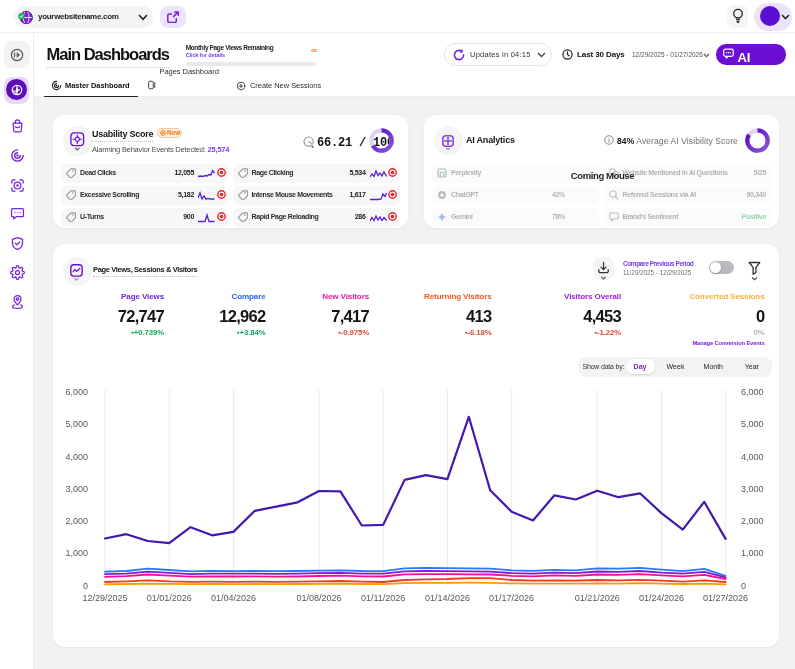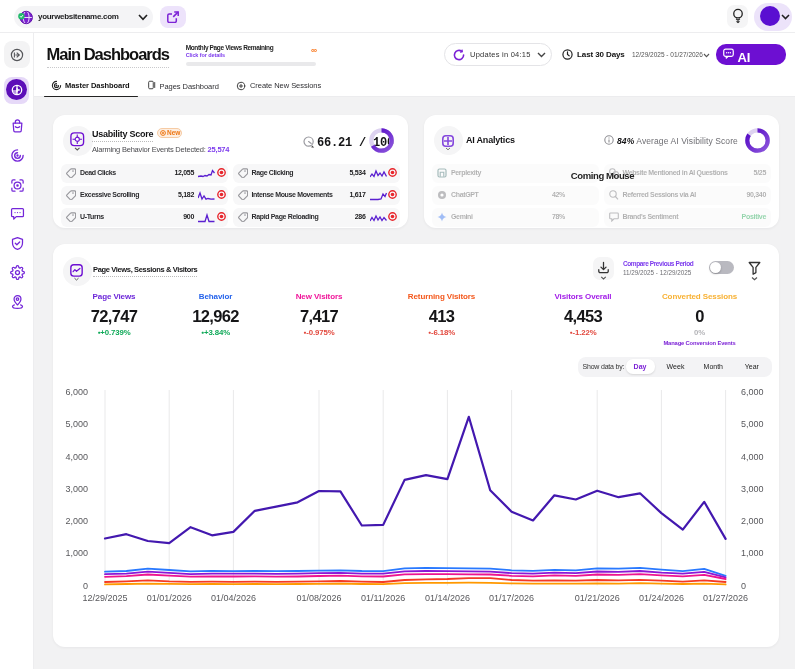--- a/index.html
+++ b/index.html
@@ -6,21 +6,21 @@
 html,body { width:795px; height:669px; overflow:hidden; }
 body { font-family:"Liberation Sans", sans-serif; background:#f2f2f3; position:relative; }
 .abs { position:absolute; }
 .card { background:#fff; border-radius:12px; box-shadow:0 1px 3px rgba(20,20,40,.05); }
 .row-pill { background:#f7f7f8; border-radius:6px; position:absolute; }
 svg { display:block; }
 .rlab { font-size:7px; font-weight:bold; color:#2b2b2e; letter-spacing:-.35px; white-space:nowrap; }
 .rval { width:42px; text-align:right; font-size:7px; font-weight:bold; color:#1b1b1d; letter-spacing:-.3px; }
 .tagic { width:10px; height:10px; }
 .redic { width:9px; height:9px; }
-.stat { top:292px; text-align:center; }
+.stat { top:292px; text-align:right; }
 .sl { font-size:8px; font-weight:bold; letter-spacing:-.1px; }
 .sv { font-size:16.5px; font-weight:bold; color:#151517; margin-top:5.5px; letter-spacing:-.7px; }
 .sd { font-size:7.8px; font-weight:bold; margin-top:2.5px; letter-spacing:-.1px; }
 .sd .dot { font-size:5px; vertical-align:1px; }
 </style>
 </head>
 <body>
 
 <div class="abs" style="left:0;top:0;width:795px;height:33px;background:#fff;border-bottom:1px solid #ededef;"></div>
 <div class="abs" style="left:14px;top:6px;width:139px;height:22px;background:#f4f4f6;border-radius:11px;"></div>
@@ -143,21 +143,21 @@
   <path d="M12 3 a9 9 0 1 0 9 9"></path>
   <path d="M12 7.5 a4.5 4.5 0 1 0 4.5 4.5"></path>
   <circle cx="12" cy="12" r="1" fill="#222"></circle>
 </svg>
 <div class="abs" style="left:65px;top:80.5px;font-size:7.5px;font-weight:bold;color:#111;letter-spacing:-.05px;">Master Dashboard</div>
 <div class="abs" style="left:44px;top:95.5px;width:94px;height:1.5px;background:#222;border-radius:1px;"></div>
 <svg class="abs" style="left:146.5px;top:80px;" width="10" height="10" viewBox="0 0 24 24" fill="none" stroke="#333" stroke-width="2.2">
   <rect x="4" y="3" width="11" height="18" rx="2.5"></rect>
   <path d="M18.5 6 v12" stroke-linecap="round"></path>
 </svg>
-<div class="abs" style="left:159.5px;top:82px;font-size:7.5px;color:#2f2f33;letter-spacing:-.05px;">Pages Dashboard</div>
+<div class="abs" style="left:159.5px;top:67px;font-size:7.5px;color:#2f2f33;letter-spacing:-.05px;">Pages Dashboard</div>
 <svg class="abs" style="left:236px;top:80.5px;" width="10" height="10" viewBox="0 0 24 24" fill="none" stroke="#333" stroke-width="2.2" stroke-linecap="round">
   <circle cx="12" cy="12" r="9"></circle>
   <path d="M12 8 v8 M8 12 h8"></path>
 </svg>
 <div class="abs" style="left:250px;top:80.5px;font-size:7.5px;color:#2f2f33;letter-spacing:-.05px;">Create New Sessions</div>
 
 <div class="card abs" style="left:53px;top:115px;width:355px;height:113px;"></div>
 <div class="abs" style="left:62.5px;top:126px;width:30px;height:30px;background:#f5f5f6;border-radius:50%;"></div>
 <svg class="abs" style="left:70px;top:131.5px;" width="14.5" height="19" viewBox="0 0 16 21">
   <rect x="1" y="1" width="14" height="14" rx="3.8" fill="none" stroke="#6d0fd2" stroke-width="1.5"></rect>
@@ -283,21 +283,21 @@
 <svg class="abs" style="left:441.5px;top:134.5px;" width="12" height="15" viewBox="0 0 12 15">
   <rect x=".8" y=".8" width="10.4" height="10.4" rx="3" fill="none" stroke="#8548dd" stroke-width="1.6"></rect>
   <path d="M6 2 V10 M2 6 H10" stroke="#8548dd" stroke-width="1.6"></path>
   <path d="M4 13 L6 14.8 L8 13" fill="none" stroke="#777" stroke-width="1"></path>
 </svg>
 <div class="abs" style="left:466px;top:135px;font-size:9px;font-weight:bold;color:#141416;letter-spacing:-.2px;">AI Analytics</div>
 <svg class="abs" style="left:604px;top:135px;" width="10" height="10" viewBox="0 0 10 10">
   <circle cx="5" cy="5" r="4.2" fill="none" stroke="#8e8e93" stroke-width="1.1"></circle>
   <path d="M5 4.4 V7.4 M5 2.6 v.9" stroke="#8e8e93" stroke-width="1.1"></path>
 </svg>
-<div class="abs" style="left:617px;top:136px;font-size:8.5px;color:#6e6e73;letter-spacing:.1px;"><b style="color:#141416;font-style:italic;">84%</b> Average AI Visibility Score</div>
+<div class="abs" style="left:617px;top:136px;font-size:8.5px;color:#6e6e73;letter-spacing:.1px;"><b style="color:#141416;">84%</b> Average AI Visibility Score</div>
 <svg class="abs" style="left:745px;top:127.5px;" width="25" height="25" viewBox="0 0 25 25">
   <circle cx="12.5" cy="12.5" r="10.2" fill="none" stroke="#ddd2f0" stroke-width="4.2"></circle>
   <circle cx="12.5" cy="12.5" r="10.2" fill="none" stroke="url(#rg1)" stroke-width="4.2" stroke-dasharray="53.8 10.3" transform="rotate(-90 12.5 12.5)"></circle>
 </svg>
 <div class="abs" style="opacity:.45;filter:blur(.5px);">
   <div class="row-pill" style="left:432px;top:163.5px;width:167px;height:19px;"></div>
   <div class="row-pill" style="left:603.5px;top:163.5px;width:167px;height:19px;"></div>
   <div class="row-pill" style="left:432px;top:185.5px;width:167px;height:19px;"></div>
   <div class="row-pill" style="left:603.5px;top:185.5px;width:167px;height:19px;"></div>
   <div class="row-pill" style="left:432px;top:207.5px;width:167px;height:19px;"></div>
@@ -358,35 +358,35 @@
 <svg class="abs" style="left:748px;top:261px;" width="13" height="20" viewBox="0 0 13 20">
   <path d="M1.2 1.5 H11.8 L7.9 6.3 V11.6 L5.1 13.2 V6.3 Z" fill="none" stroke="#333" stroke-width="1.3" stroke-linejoin="round"></path>
   <path d="M4 16.5 L6.5 18.8 L9 16.5" fill="none" stroke="#555" stroke-width="1.2"></path>
 </svg>
 <div class="abs stat" style="left:64px;width:100px;">
     <div class="sl" style="color:#6d28d9;">Page Views</div>
     <div class="sv">72,747</div>
     <div class="sd" style="color:#0fa958;"><span class="dot">●</span>+0.739%</div>
   </div>
 <div class="abs stat" style="left:165.5px;width:100px;">
-    <div class="sl" style="color:#2563eb;">Behavior</div>
+    <div class="sl" style="color:#2563eb;">Compare</div>
     <div class="sv">12,962</div>
     <div class="sd" style="color:#0fa958;"><span class="dot">●</span>+3.84%</div>
   </div>
 <div class="abs stat" style="left:269px;width:100px;">
     <div class="sl" style="color:#f0169a;">New Visitors</div>
     <div class="sv">7,417</div>
     <div class="sd" style="color:#e2483d;"><span class="dot">●</span>-0.975%</div>
   </div>
 <div class="abs stat" style="left:391.5px;width:100px;">
     <div class="sl" style="color:#f4581c;">Returning Visitors</div>
     <div class="sv">413</div>
     <div class="sd" style="color:#e2483d;"><span class="dot">●</span>-6.18%</div>
   </div>
-<div class="abs stat" style="left:533px;width:100px;">
+<div class="abs stat" style="left:521px;width:100px;">
     <div class="sl" style="color:#a21ce8;">Visitors Overall</div>
     <div class="sv">4,453</div>
     <div class="sd" style="color:#e2483d;"><span class="dot">●</span>-1.22%</div>
   </div>
 <div class="abs stat" style="left:634.5px;width:130px;">
     <div class="sl" style="color:#f8b133;">Converted Sessions</div>
     <div class="sv">0</div>
     <div class="sd" style="color:#b4b4b8;">0%</div>
     <div style="font-size:5.8px;font-weight:bold;color:#7c22d6;margin-top:3px;letter-spacing:-.15px;">Manage Conversion Events</div>
   </div>

